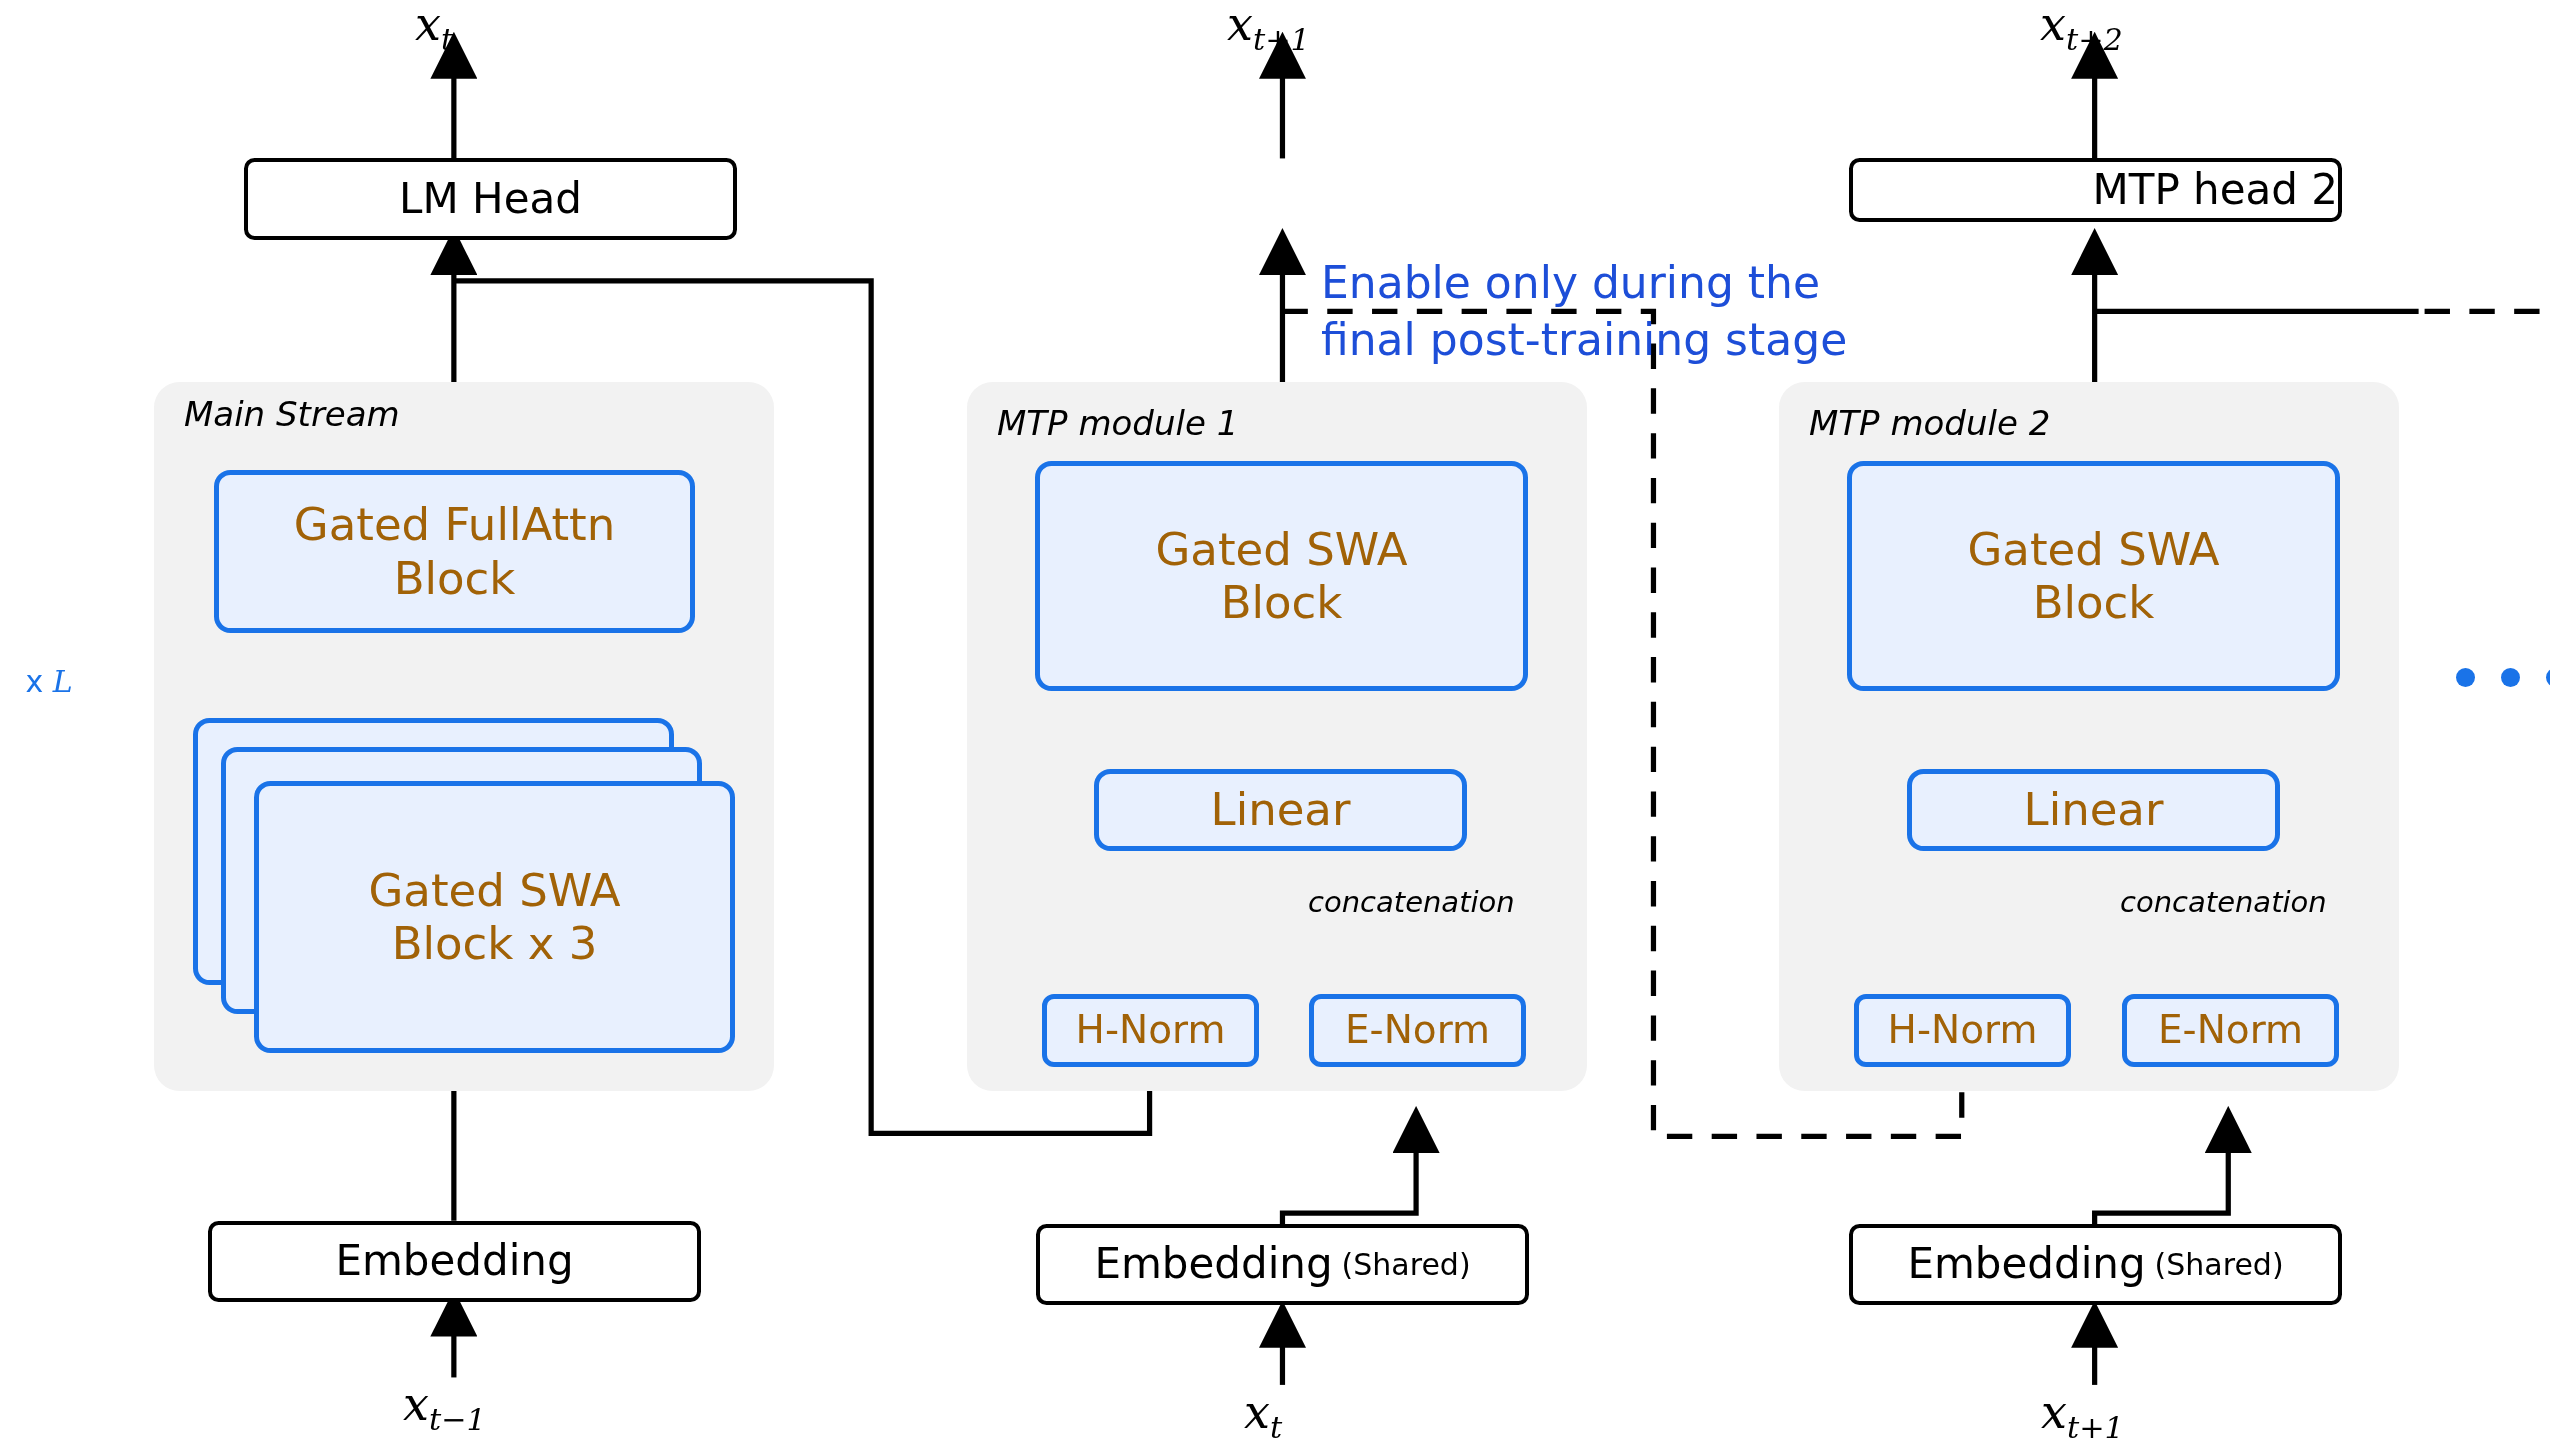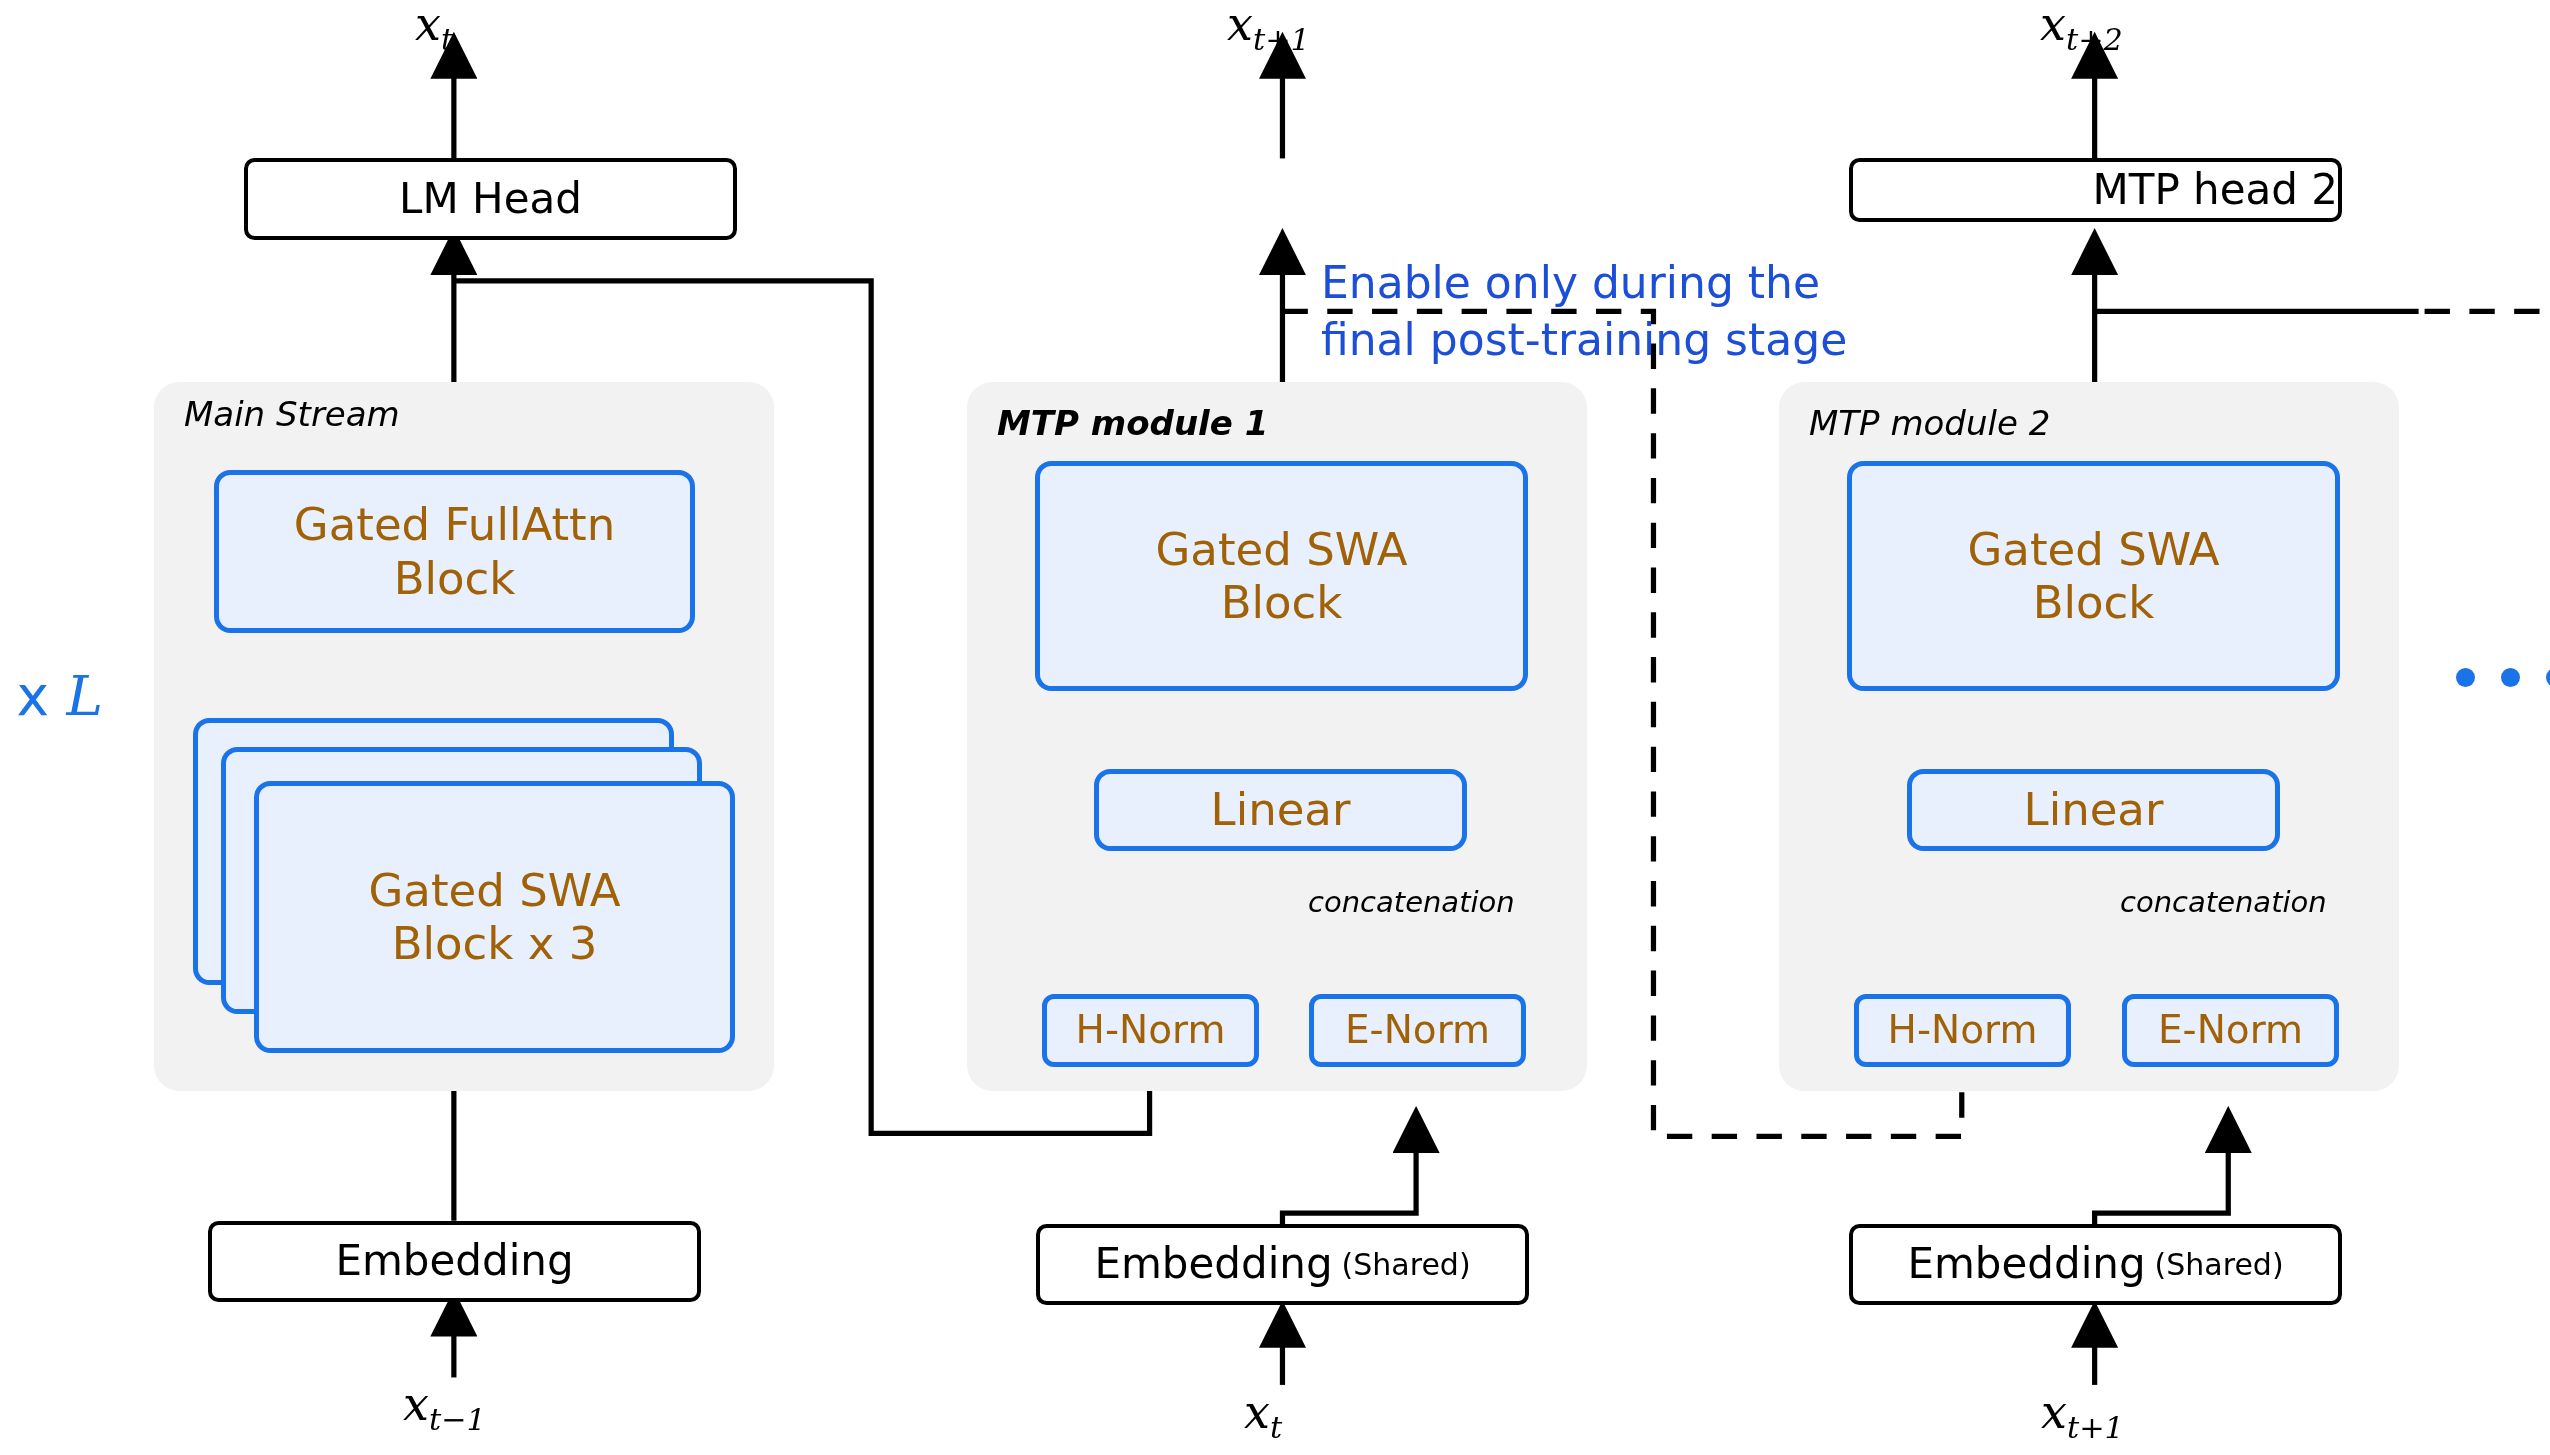--- a/index.html
+++ b/index.html
@@ -64,22 +64,23 @@
     position:absolute;
     color:#1d4ed8;
     font-size:44px;
     line-height:1.30;
     white-space:nowrap;
     text-align:right;
   }
   .xl-label{
     position:absolute;
     color:#1a73e8;
-    font-size:55px;
-    white-space:nowrap;
+    font-size:30px;
+    white-space:nowrap;
+    margin-left:9px;
   }
   .xl-label i{font-family:"DejaVu Serif", serif;font-style:italic;}
   .italic-note{
     position:absolute;
     font-style:italic;
     font-size:29px;
     color:#000000;
     white-space:nowrap;
   }
   .dots{
@@ -139,21 +140,21 @@
     <line x1="2806" y1="1855" x2="2806" y2="1758" stroke="#000" stroke-width="7" marker-end="url(#ah)"></line>
 
     <path d="M 2806 417 L 3240 417" fill="none" stroke="#000" stroke-width="7"></path>
     <path d="M 3248 417 L 3416 417" fill="none" stroke="#000" stroke-width="7" stroke-dasharray="34 26"></path>
   </svg>
 
   <div class="group" style="left:154px;top:382px;width:620px;height:709px;"></div>
   <div class="group-label" style="left:184px;top:394px;">Main Stream</div>
 
   <div class="group" style="left:967px;top:382px;width:620px;height:709px;"></div>
-  <div class="group-label" style="left:997px;top:403px;font-weight:bold;">MTP module 1</div>
+  <div class="group-label" style="left:997px;top:403px;">MTP module 1</div>
 
   <div class="group" style="left:1779px;top:382px;width:620px;height:709px;"></div>
   <div class="group-label" style="left:1809px;top:403px;">MTP module 2</div>
 
   <div class="mathlabel" style="left:415px;top:-3px;">
     <span>x</span><sub>t</sub>
   </div>
   <div class="mathlabel" style="left:1227px;top:-3px;">
     <span>x</span><sub>t+1</sub>
   </div>

